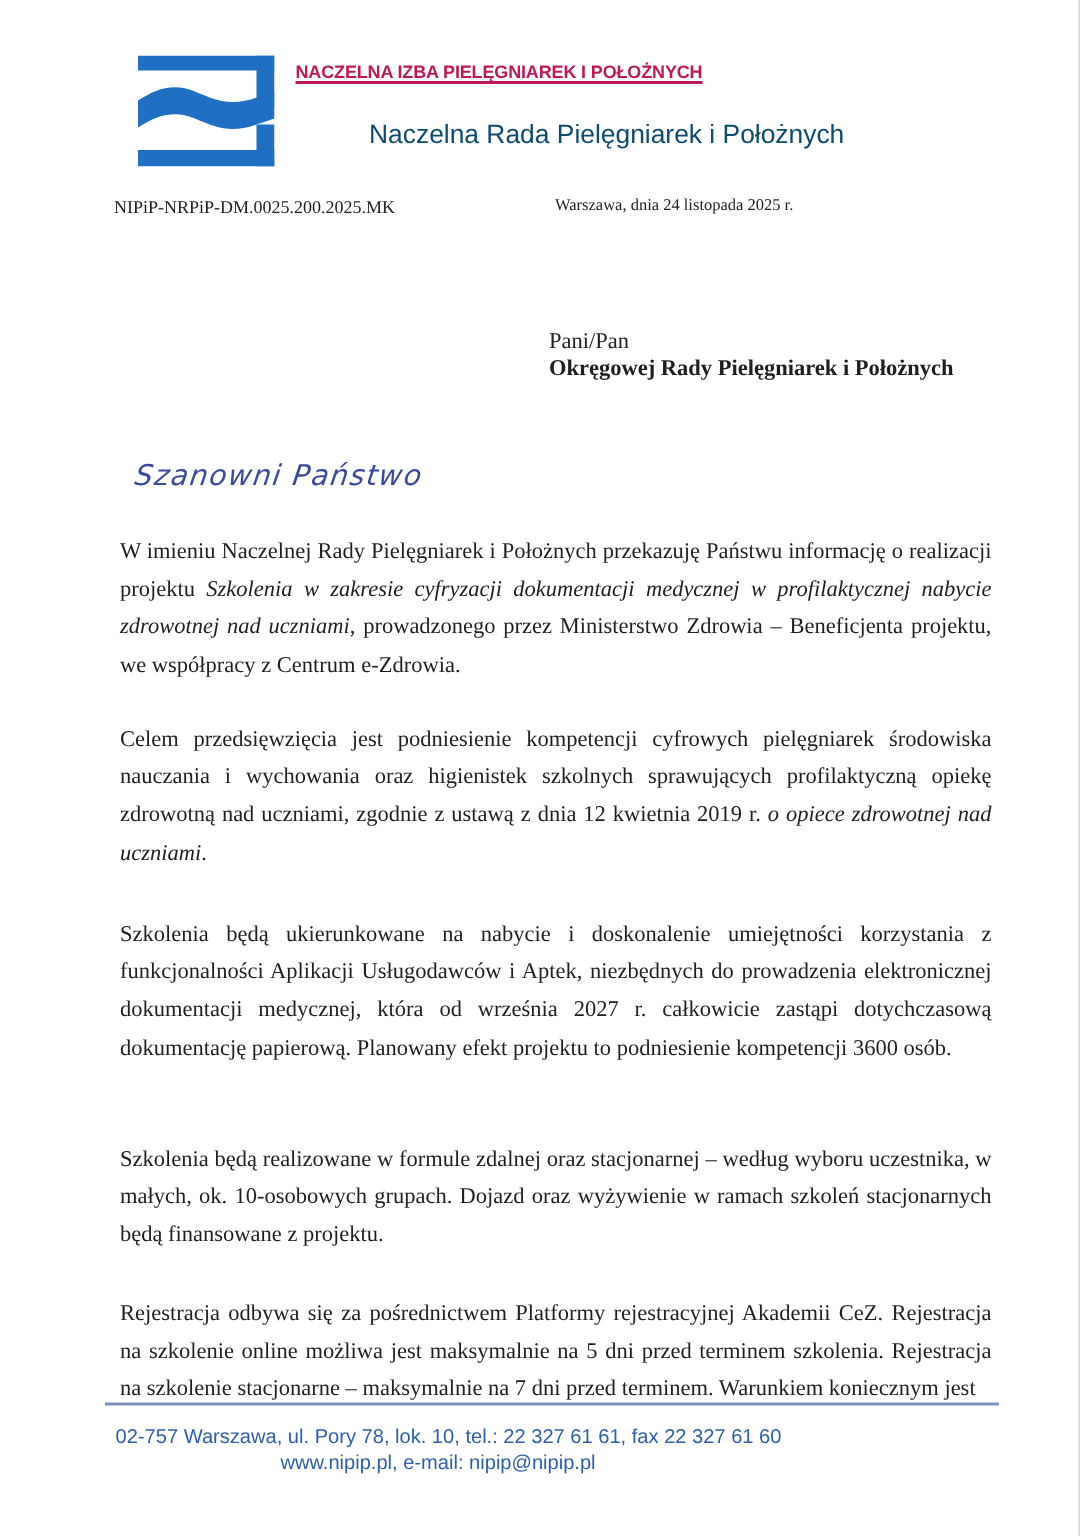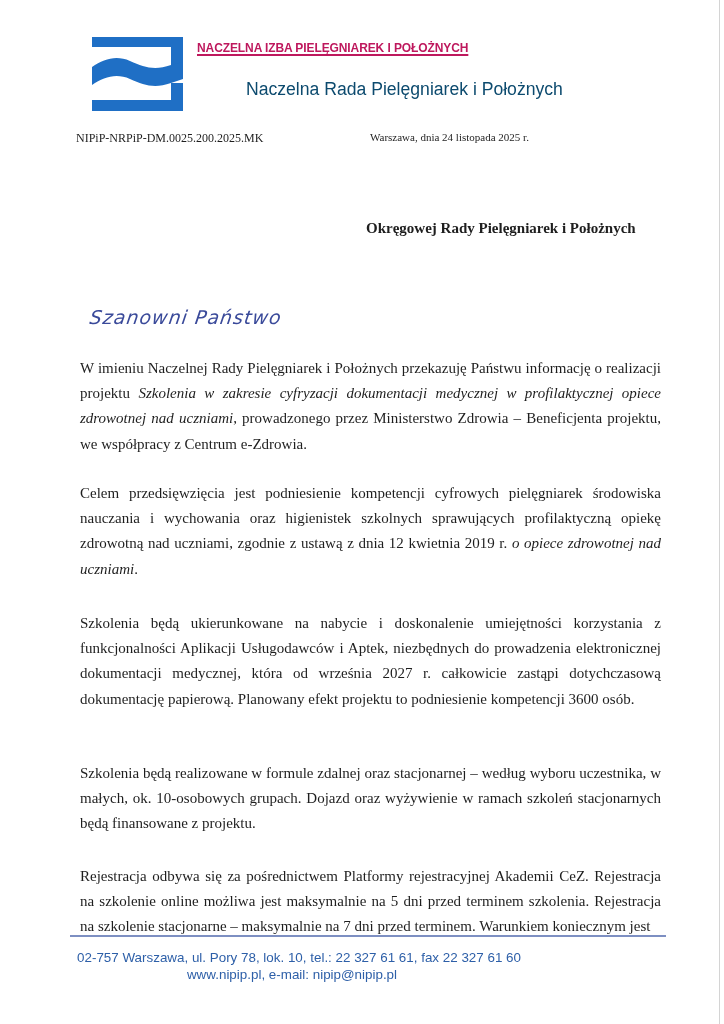--- a/index.html
+++ b/index.html
@@ -160,26 +160,27 @@
     <path d="M0,30 C12,22 24,18 38,24 C52,30 62,34 79,28 L91,25 L91,42 L79,46 C62,52 52,48 38,42 C24,36 12,40 0,48 Z" fill="#1f6fc5"></path>
   </svg>
   <div class="org-title">NACZELNA IZBA PIELĘGNIAREK I POŁOŻNYCH</div>
   <div class="org-subtitle">Naczelna Rada Pielęgniarek i Położnych</div>
 </header>
 
 <div class="ref-number">NIPiP-NRPiP-DM.0025.200.2025.MK</div>
 <div class="date-line">Warszawa, dnia 24 listopada 2025 r.</div>
 
 <div class="addressee">
+  <div>Pani/Pan</div>
   <div class="bold">Okręgowej Rady Pielęgniarek i Położnych</div>
 </div>
 
 <div class="salutation">Szanowni Państwo</div>
 
-<p class="body p1"><span>W imieniu Naczelnej Rady Pielęgniarek i Położnych przekazuję Państwu informację o realizacji projektu </span><em>Szkolenia w zakresie cyfryzacji dokumentacji medycznej w profilaktycznej opiece zdrowotnej nad uczniami</em><span>, prowadzonego przez Ministerstwo Zdrowia – Beneficjenta projektu, we współpracy z Centrum e-Zdrowia.</span></p>
+<p class="body p1"><span>W imieniu Naczelnej Rady Pielęgniarek i Położnych przekazuję Państwu informację o realizacji projektu </span><em>Szkolenia w zakresie cyfryzacji dokumentacji medycznej w profilaktycznej nabycie zdrowotnej nad uczniami</em><span>, prowadzonego przez Ministerstwo Zdrowia – Beneficjenta projektu, we współpracy z Centrum e-Zdrowia.</span></p>
 
 <p class="body p2"><span>Celem przedsięwzięcia jest podniesienie kompetencji cyfrowych pielęgniarek środowiska nauczania i wychowania oraz higienistek szkolnych sprawujących profilaktyczną opiekę zdrowotną nad uczniami, zgodnie z ustawą z dnia 12 kwietnia 2019 r. </span><em>o opiece zdrowotnej nad uczniami</em><span>.</span></p>
 
 <p class="body p3">Szkolenia będą ukierunkowane na nabycie i doskonalenie umiejętności korzystania z funkcjonalności Aplikacji Usługodawców i Aptek, niezbędnych do prowadzenia elektronicznej dokumentacji medycznej, która od września 2027 r. całkowicie zastąpi dotychczasową dokumentację papierową. Planowany efekt projektu to podniesienie kompetencji 3600 osób.</p>
 
 <p class="body p4">Szkolenia będą realizowane w formule zdalnej oraz stacjonarnej – według wyboru uczestnika, w małych, ok. 10-osobowych grupach. Dojazd oraz wyżywienie w ramach szkoleń stacjonarnych będą finansowane z projektu.</p>
 
 <p class="body p5">Rejestracja odbywa się za pośrednictwem Platformy rejestracyjnej Akademii CeZ. Rejestracja na szkolenie online możliwa jest maksymalnie na 5 dni przed terminem szkolenia. Rejestracja na szkolenie stacjonarne – maksymalnie na 7 dni przed terminem. Warunkiem koniecznym jest</p>
 
 <footer>

